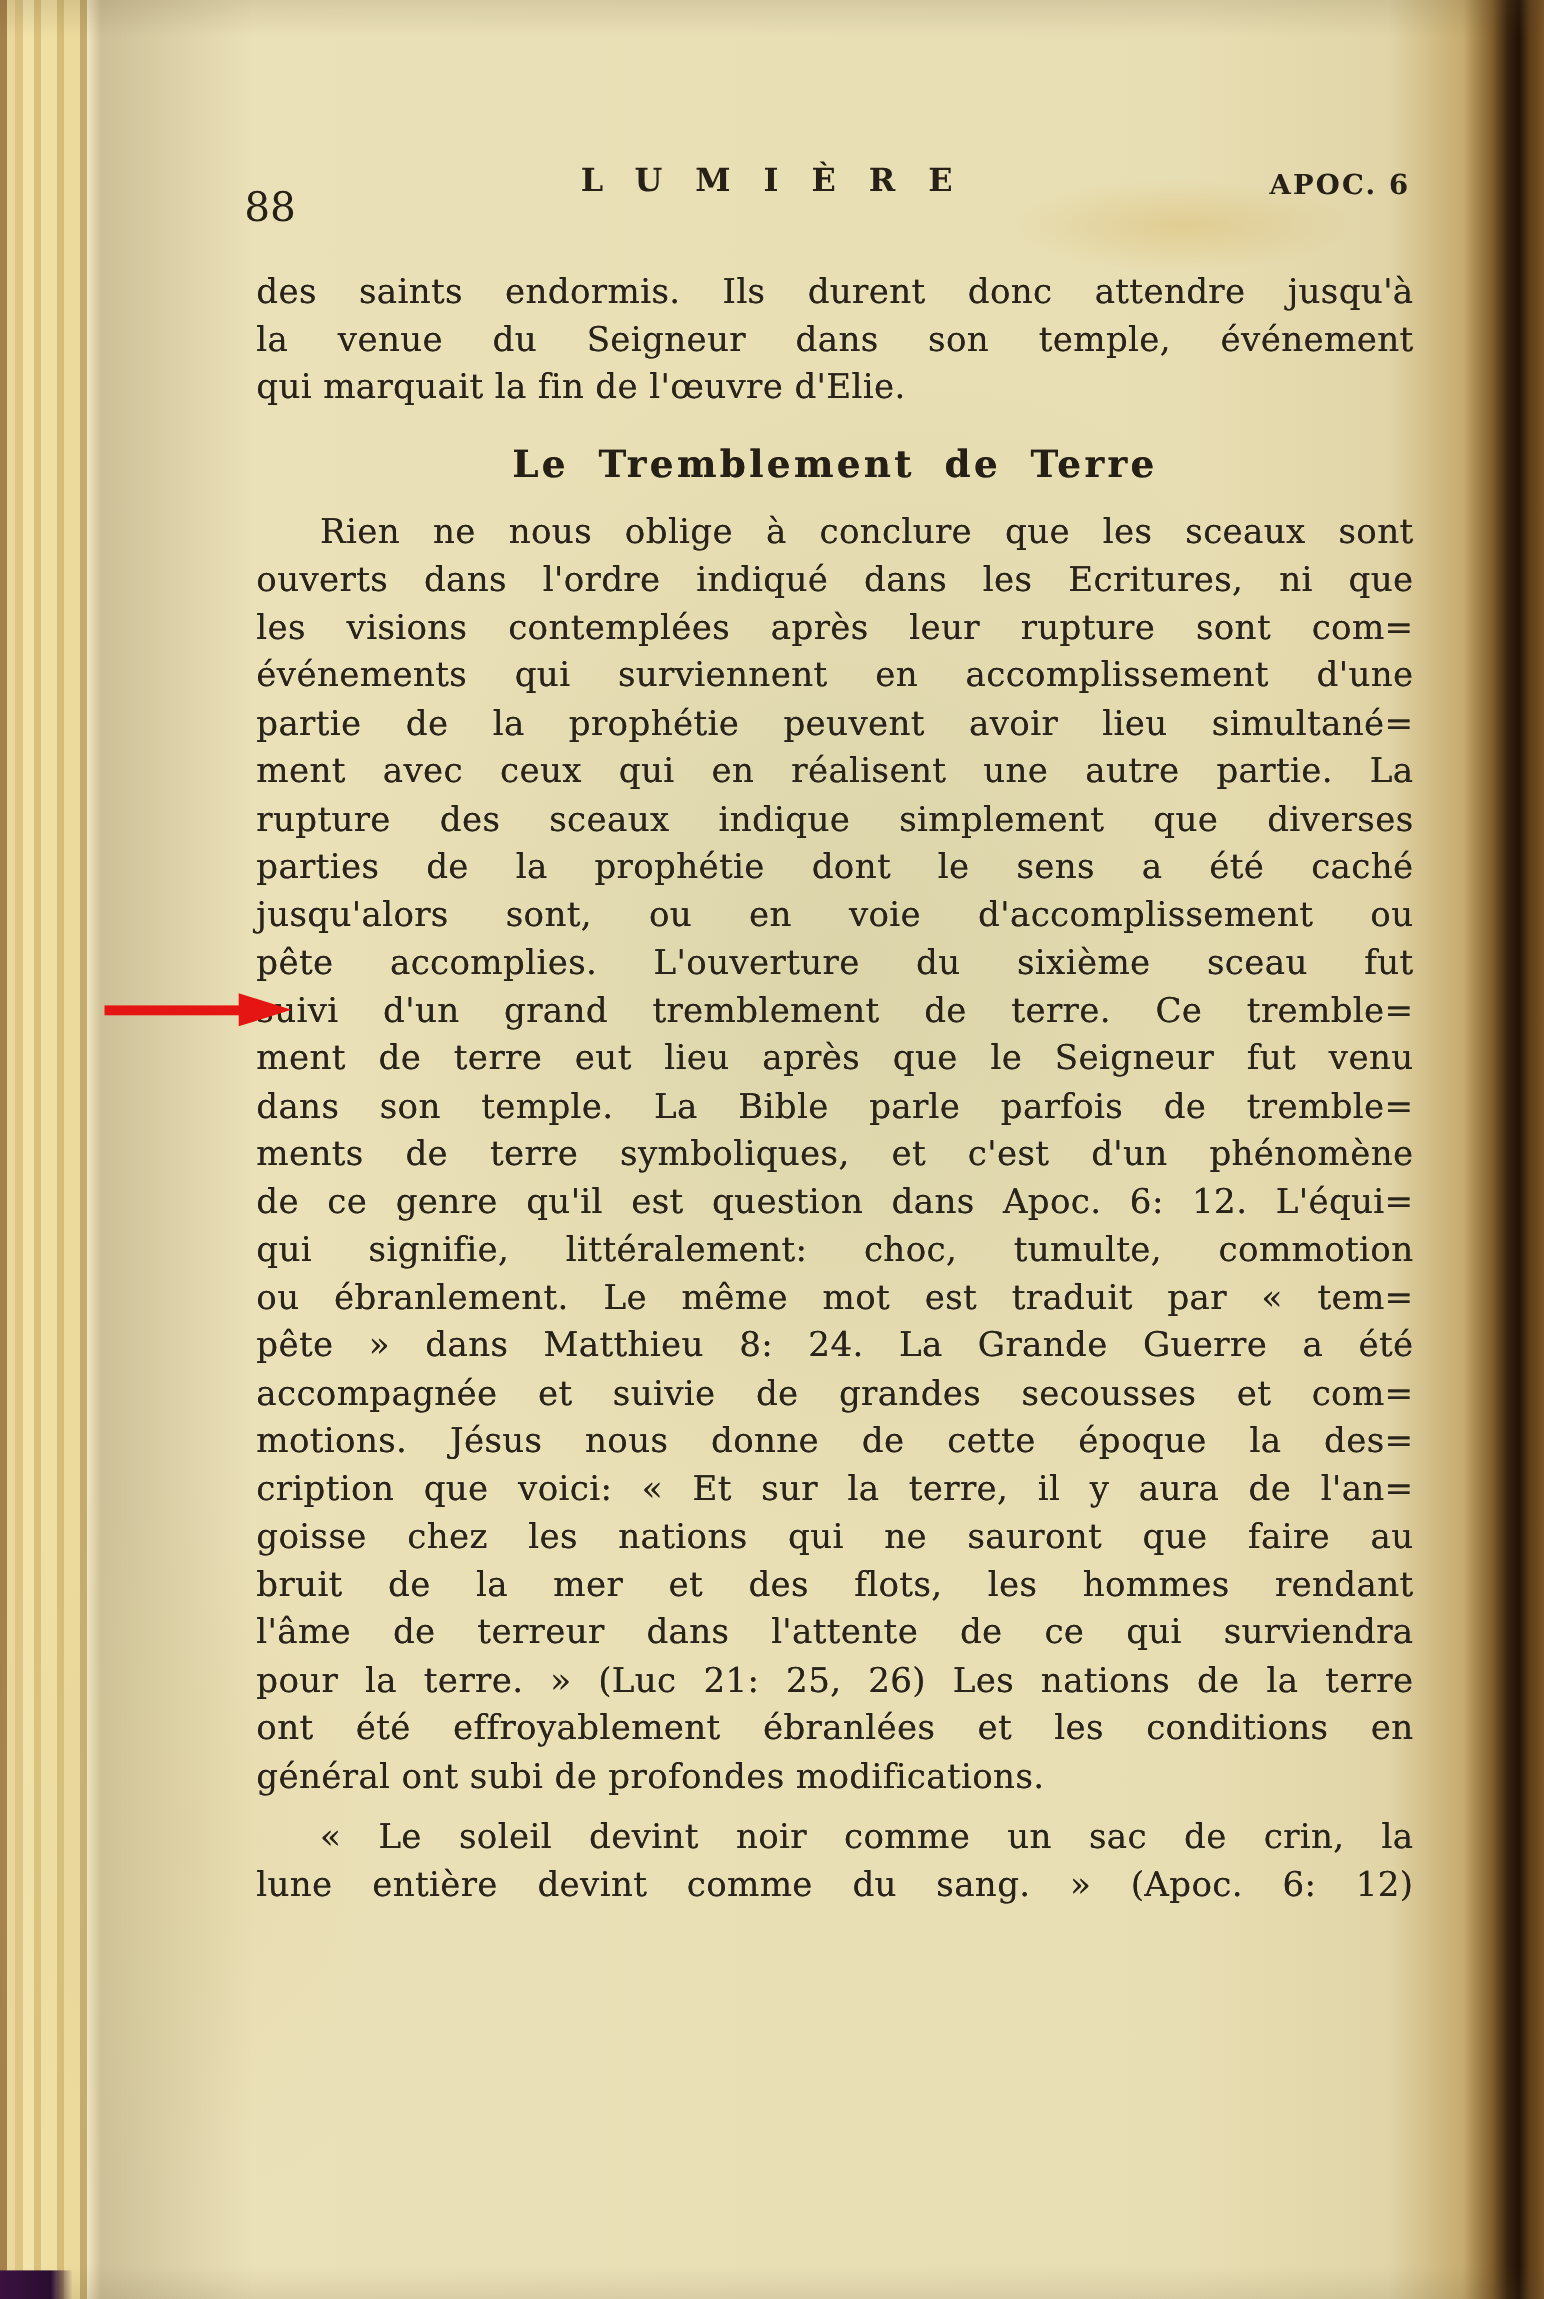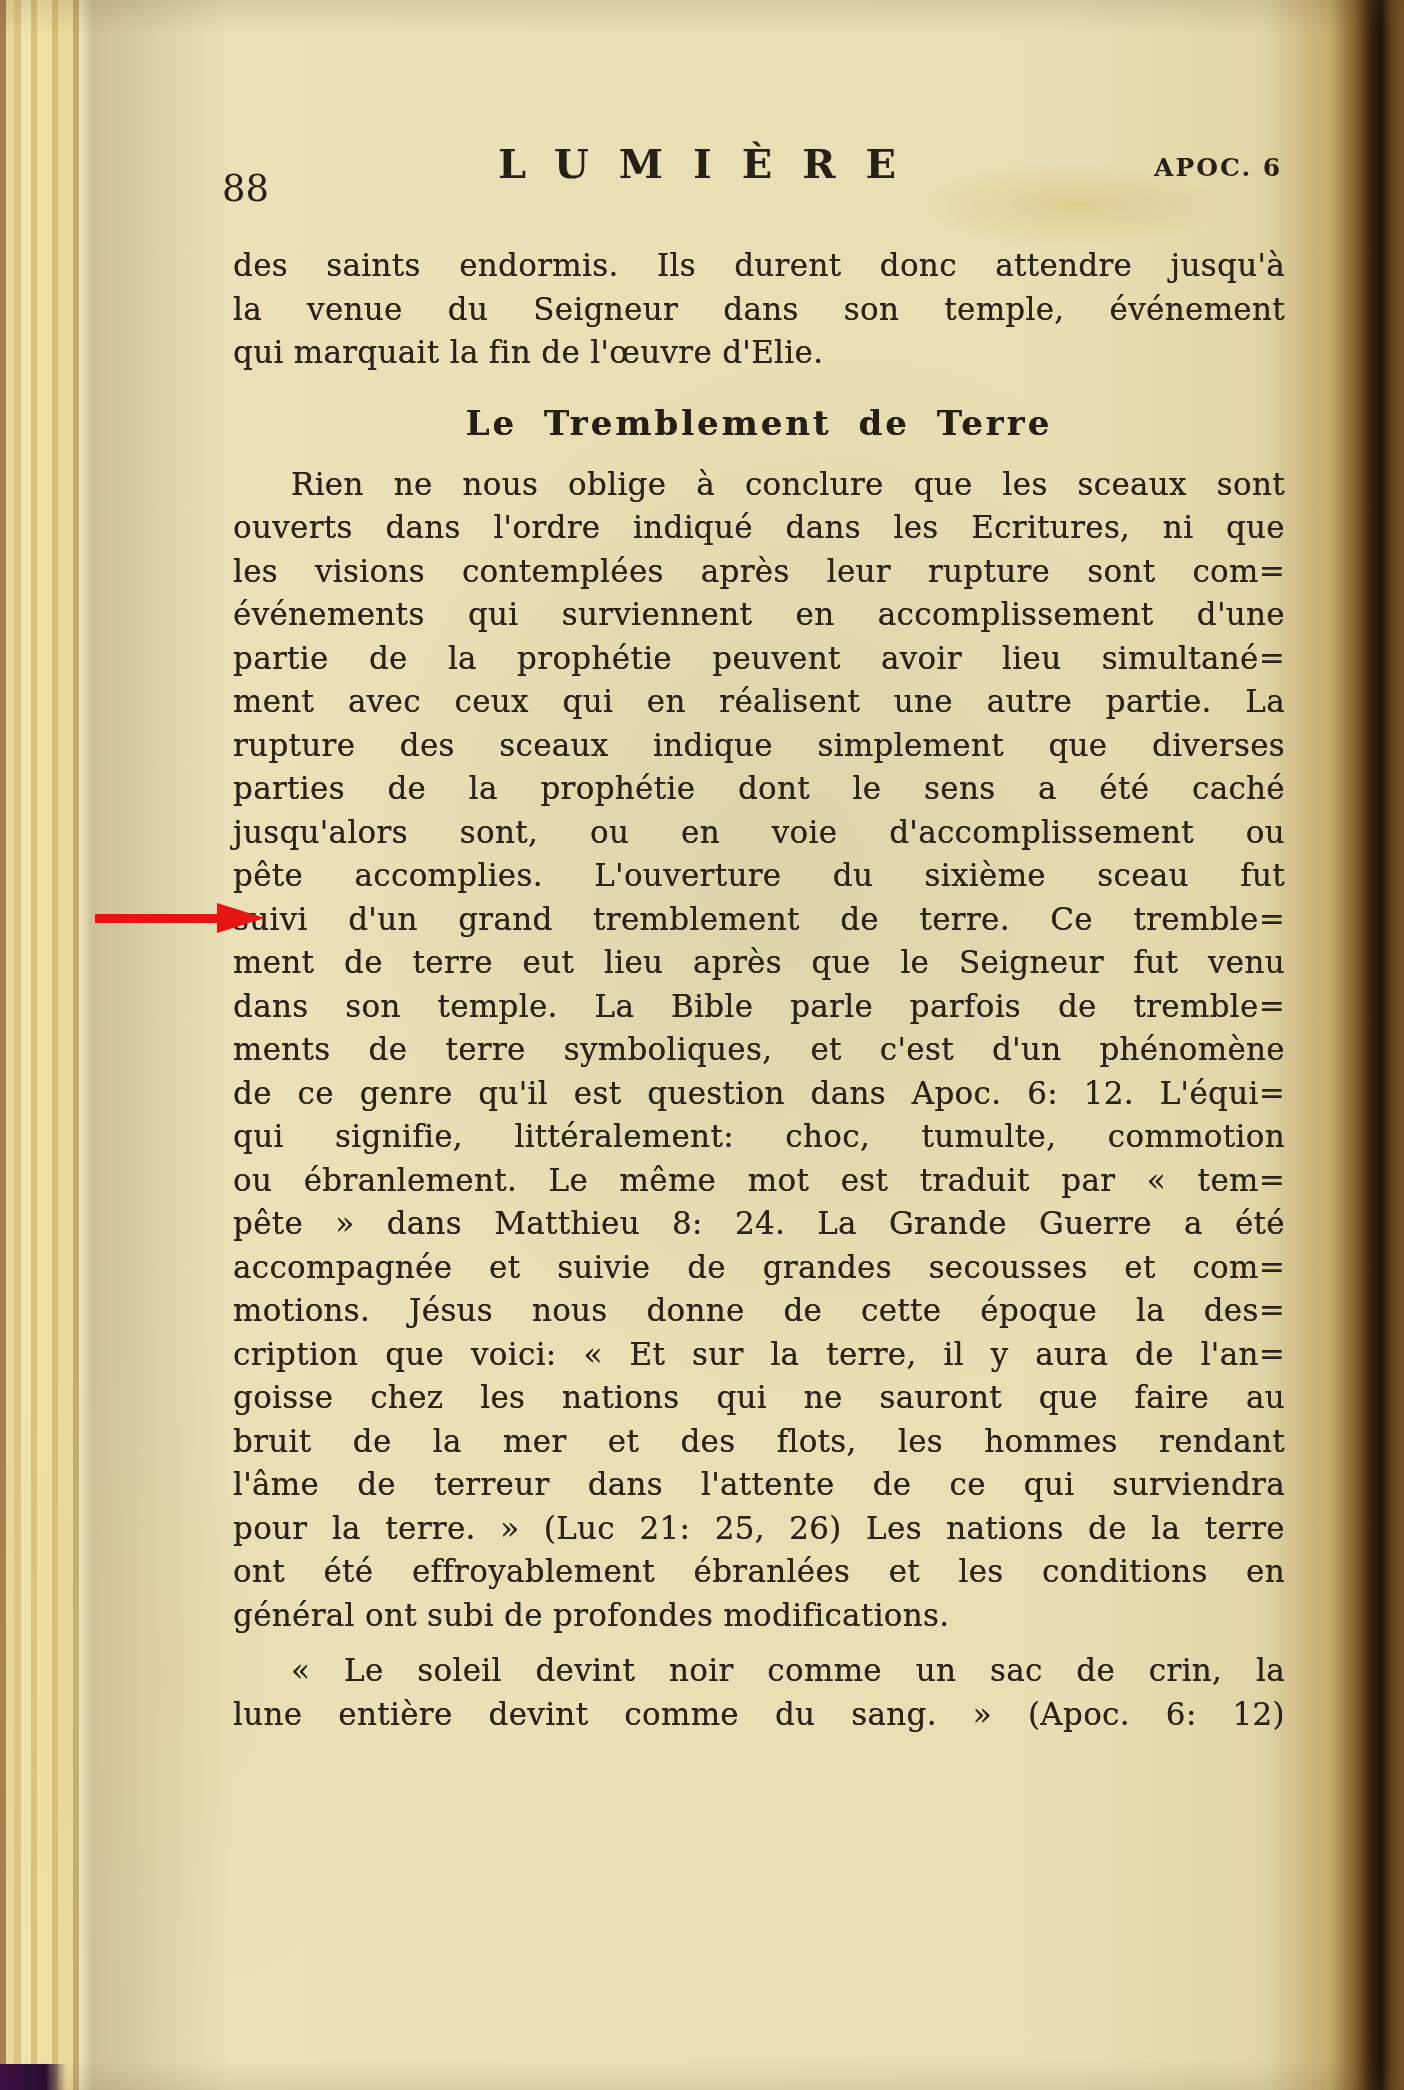--- a/index.html
+++ b/index.html
@@ -35,21 +35,21 @@
   }
   
   .corner-cover{
     position:absolute;left:0;bottom:0;width:66px;height:26px;
     background:linear-gradient(90deg,#3a1240,#2a0d30 70%,rgba(42,13,48,0));
   }
   .header-item{position:absolute;color:#262016;white-space:nowrap;}
   .page-number{left:222px;top:144px;font-size:37px;line-height:44px;margin-top:23px;}
   .running-title{
     left:712px;top:140px;transform:translateX(-50%);
-    font-size:40px;line-height:48px;font-weight:bold;letter-spacing:30px;
+    font-size:29px;line-height:48px;font-weight:bold;letter-spacing:30px;
   }
   .running-ref{left:1154px;top:152px;font-size:25px;line-height:32px;font-weight:bold;letter-spacing:2px;}
 
   .text-column{
     position:absolute;left:233px;top:244px;width:1052px;
     font-size:31px;line-height:43.5px;color:#29231a;
     letter-spacing:.3px;
     text-shadow:0 0 .5px rgba(41,35,26,.8);
   }
   .line{text-align:justify;text-align-last:justify;white-space:normal;}

